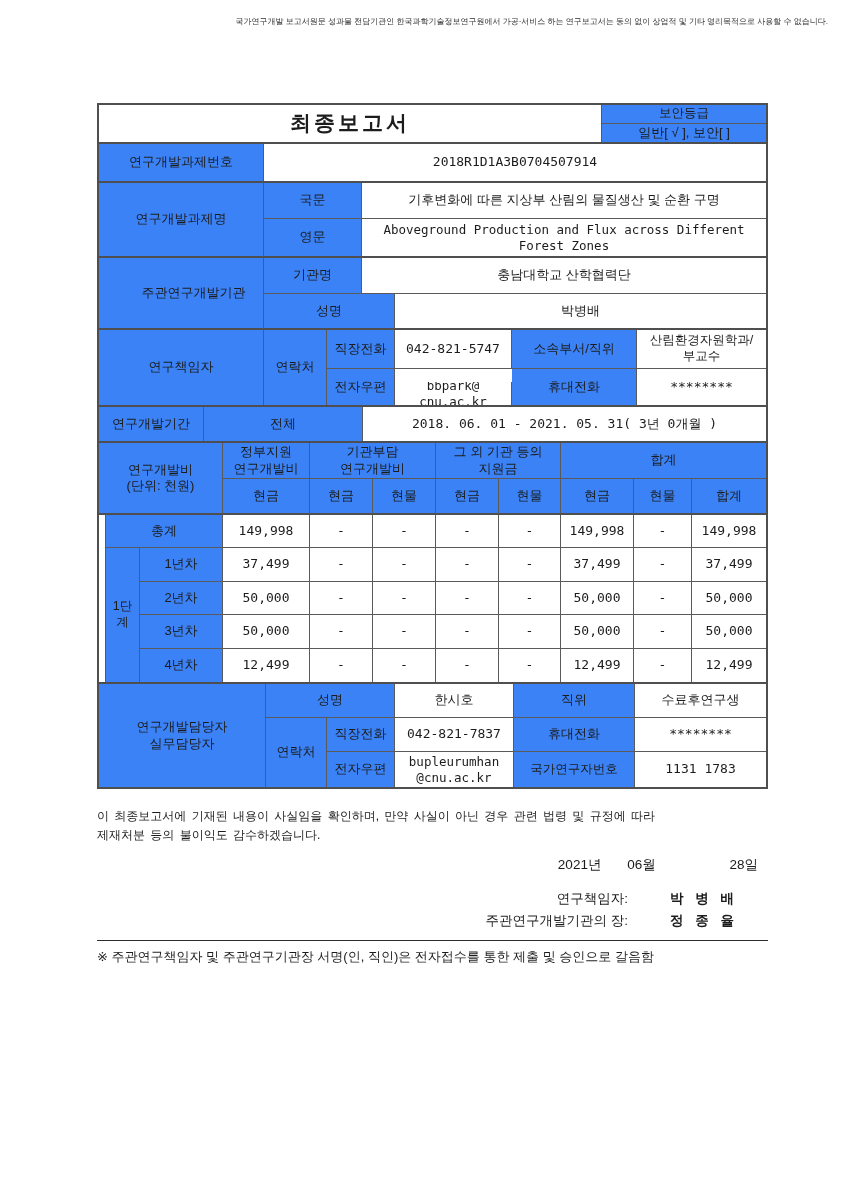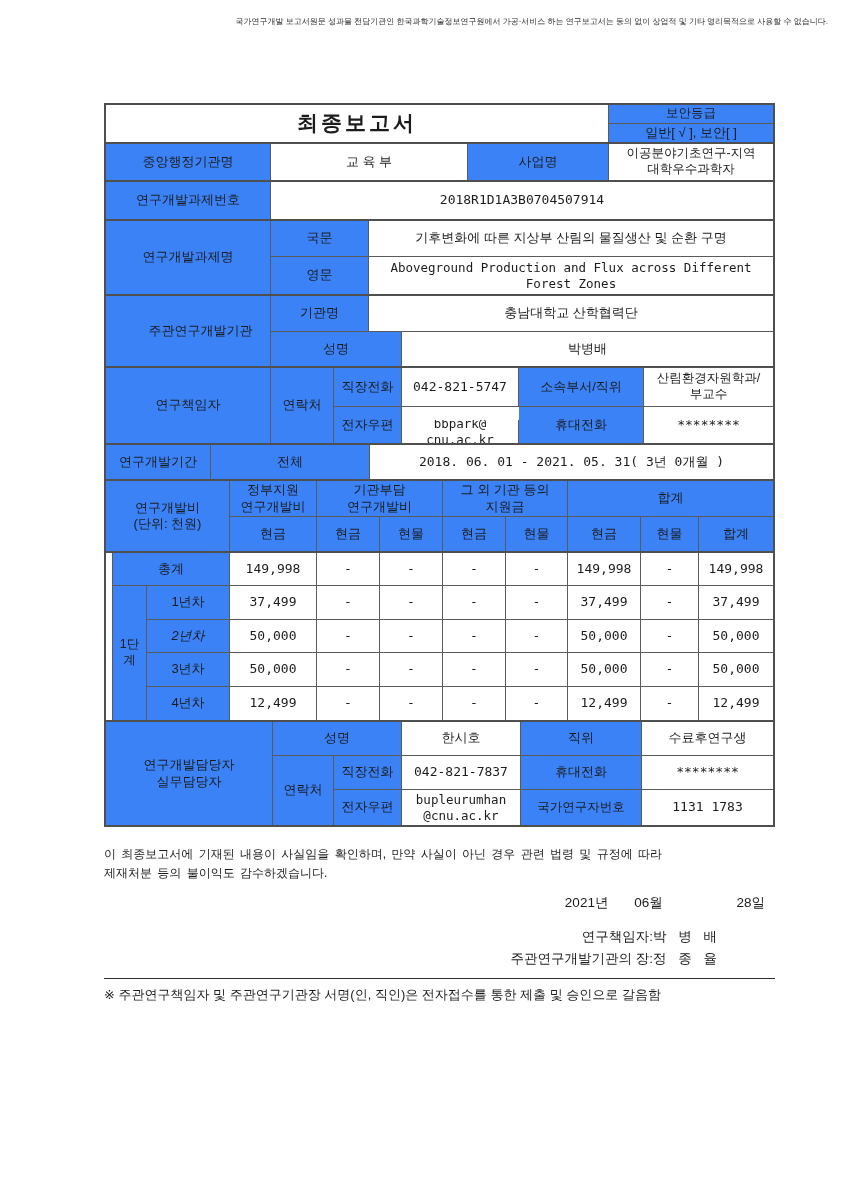--- a/index.html
+++ b/index.html
@@ -5,21 +5,21 @@
   html,body{margin:0;padding:0;}
   body{
     width:849px;height:1200px;background:#ffffff;position:relative;
     font-family:"Liberation Sans","DejaVu Sans",sans-serif;
     color:#1c1c1c;-webkit-font-smoothing:antialiased;
   }
   .disclaimer{
     position:absolute;top:16px;right:21px;font-size:8px;color:#2e2e2e;
     letter-spacing:0px;white-space:nowrap;
   }
-  .doc{position:absolute;left:104px;top:103px;width:671px;}
+  .doc{position:absolute;left:97px;top:103px;width:671px;}
   .sec{
     display:grid;box-sizing:border-box;width:671px;
     border-left:2px solid #4f4f4f;border-right:2px solid #4f4f4f;
     border-bottom:2px solid #4f4f4f;background:#fff;
   }
   .sec.first{border-top:2px solid #4f4f4f;}
   .cell{
     display:flex;align-items:center;justify-content:center;text-align:center;
     font-size:13px;line-height:1.25;box-sizing:border-box;
     border-right:1px solid #5a5a5a;border-bottom:1px solid #5a5a5a;
@@ -43,21 +43,21 @@
     display:grid;margin-left:6px;border-left:1px solid #5a5a5a;
     grid-template-columns:34px 83px 87px 63px 63px 63px 62px 73px 58px 74px;
     grid-template-rows:33px 34px 33px 34px 33px;flex:1;
   }
   
   .statement{margin-top:18px;font-size:12px;line-height:1.55;word-spacing:2px;}
   .dateline{margin-top:12px;text-align:right;padding-right:10px;font-size:13.5px;}
   .dateline .d1{margin-right:22px;}
   .dateline .d2{margin-right:70px;}
   .sig-row{display:flex;justify-content:flex-end;padding-right:30px;font-size:13.5px;line-height:1.6;}
-  .sig-name{width:92px;text-align:left;letter-spacing:4px;}
+  .sig-name{width:92px;margin-left:18px;text-align:right;letter-spacing:4px;font-weight:bold;}
   .sigs{margin-top:14px;}
   .rule{border:none;border-top:1px solid #2e2e2e;margin:9px 0 0 0;width:671px;}
   .footnote{margin-top:7px;font-size:13px;}
   
   .s-title{grid-template-columns:503px 164px;grid-template-rows:19px 18px;}
   .s-admin{grid-template-columns:165px 197px 141px 164px;grid-template-rows:36px;}
   .s-number{grid-template-columns:165px 502px;grid-template-rows:37px;}
   .s-pname{grid-template-columns:165px 98px 404px;grid-template-rows:36px 37px;}
   .s-org{grid-template-columns:165px 63px 35px 33px 117px 125px 129px;grid-template-rows:36px 36px 39px 36px;}
   .s-period{grid-template-columns:105px 159px 403px;grid-template-rows:34px;}
@@ -70,27 +70,20 @@
 <div class="disclaimer">국가연구개발 보고서원문 성과물 전담기관인 한국과학기술정보연구원에서 가공·서비스 하는 연구보고서는 동의 없이 상업적 및 기타 영리목적으로 사용할 수 없습니다.</div>
 
 <div class="doc">
 
   <div class="sec first s-title">
     <div class="cell no-b doc-title" style="grid-row:1/3;">최종보고서</div>
     <div class="cell no-r label sm">보안등급</div>
     <div class="cell no-r no-b label" style="grid-row:2;grid-column:2;">일반[ √ ], 보안[    ]</div>
   </div>
 
-  <div class="sec s-admin">
-    <div class="cell label no-b">중앙행정기관명</div>
-    <div class="cell no-b">교 육 부</div>
-    <div class="cell label no-b">사업명</div>
-    <div class="cell no-r no-b pre sm">이공분야기초연구-지역
-대학우수과학자</div>
-  </div>
 
   <div class="sec s-number">
     <div class="cell label no-b">연구개발과제번호</div>
     <div class="cell no-r no-b mono">2018R1D1A3B0704507914</div>
   </div>
 
   <div class="sec s-pname">
     <div class="cell label no-b" style="grid-row:1/3;">연구개발과제명</div>
     <div class="cell label">국문</div>
     <div class="cell no-r">기후변화에 따른 지상부 산림의 물질생산 및 순환 구명</div>
@@ -162,21 +155,21 @@
       <div class="cell label" style="grid-row:2;grid-column:2;">1년차</div>
       <div class="cell mono" style="grid-row:2;grid-column:3;">37,499</div>
       <div class="cell mono" style="grid-row:2;grid-column:4;">-</div>
       <div class="cell mono" style="grid-row:2;grid-column:5;">-</div>
       <div class="cell mono" style="grid-row:2;grid-column:6;">-</div>
       <div class="cell mono" style="grid-row:2;grid-column:7;">-</div>
       <div class="cell mono" style="grid-row:2;grid-column:8;">37,499</div>
       <div class="cell mono" style="grid-row:2;grid-column:9;">-</div>
       <div class="cell no-r mono" style="grid-row:2;grid-column:10;">37,499</div>
 
-      <div class="cell label" style="grid-row:3;grid-column:2;font-style:italic;">2년차</div>
+      <div class="cell label" style="grid-row:3;grid-column:2;">2년차</div>
       <div class="cell mono" style="grid-row:3;grid-column:3;">50,000</div>
       <div class="cell mono" style="grid-row:3;grid-column:4;">-</div>
       <div class="cell mono" style="grid-row:3;grid-column:5;">-</div>
       <div class="cell mono" style="grid-row:3;grid-column:6;">-</div>
       <div class="cell mono" style="grid-row:3;grid-column:7;">-</div>
       <div class="cell mono" style="grid-row:3;grid-column:8;">50,000</div>
       <div class="cell mono" style="grid-row:3;grid-column:9;">-</div>
       <div class="cell no-r mono" style="grid-row:3;grid-column:10;">50,000</div>
 
       <div class="cell label" style="grid-row:4;grid-column:2;">3년차</div>

